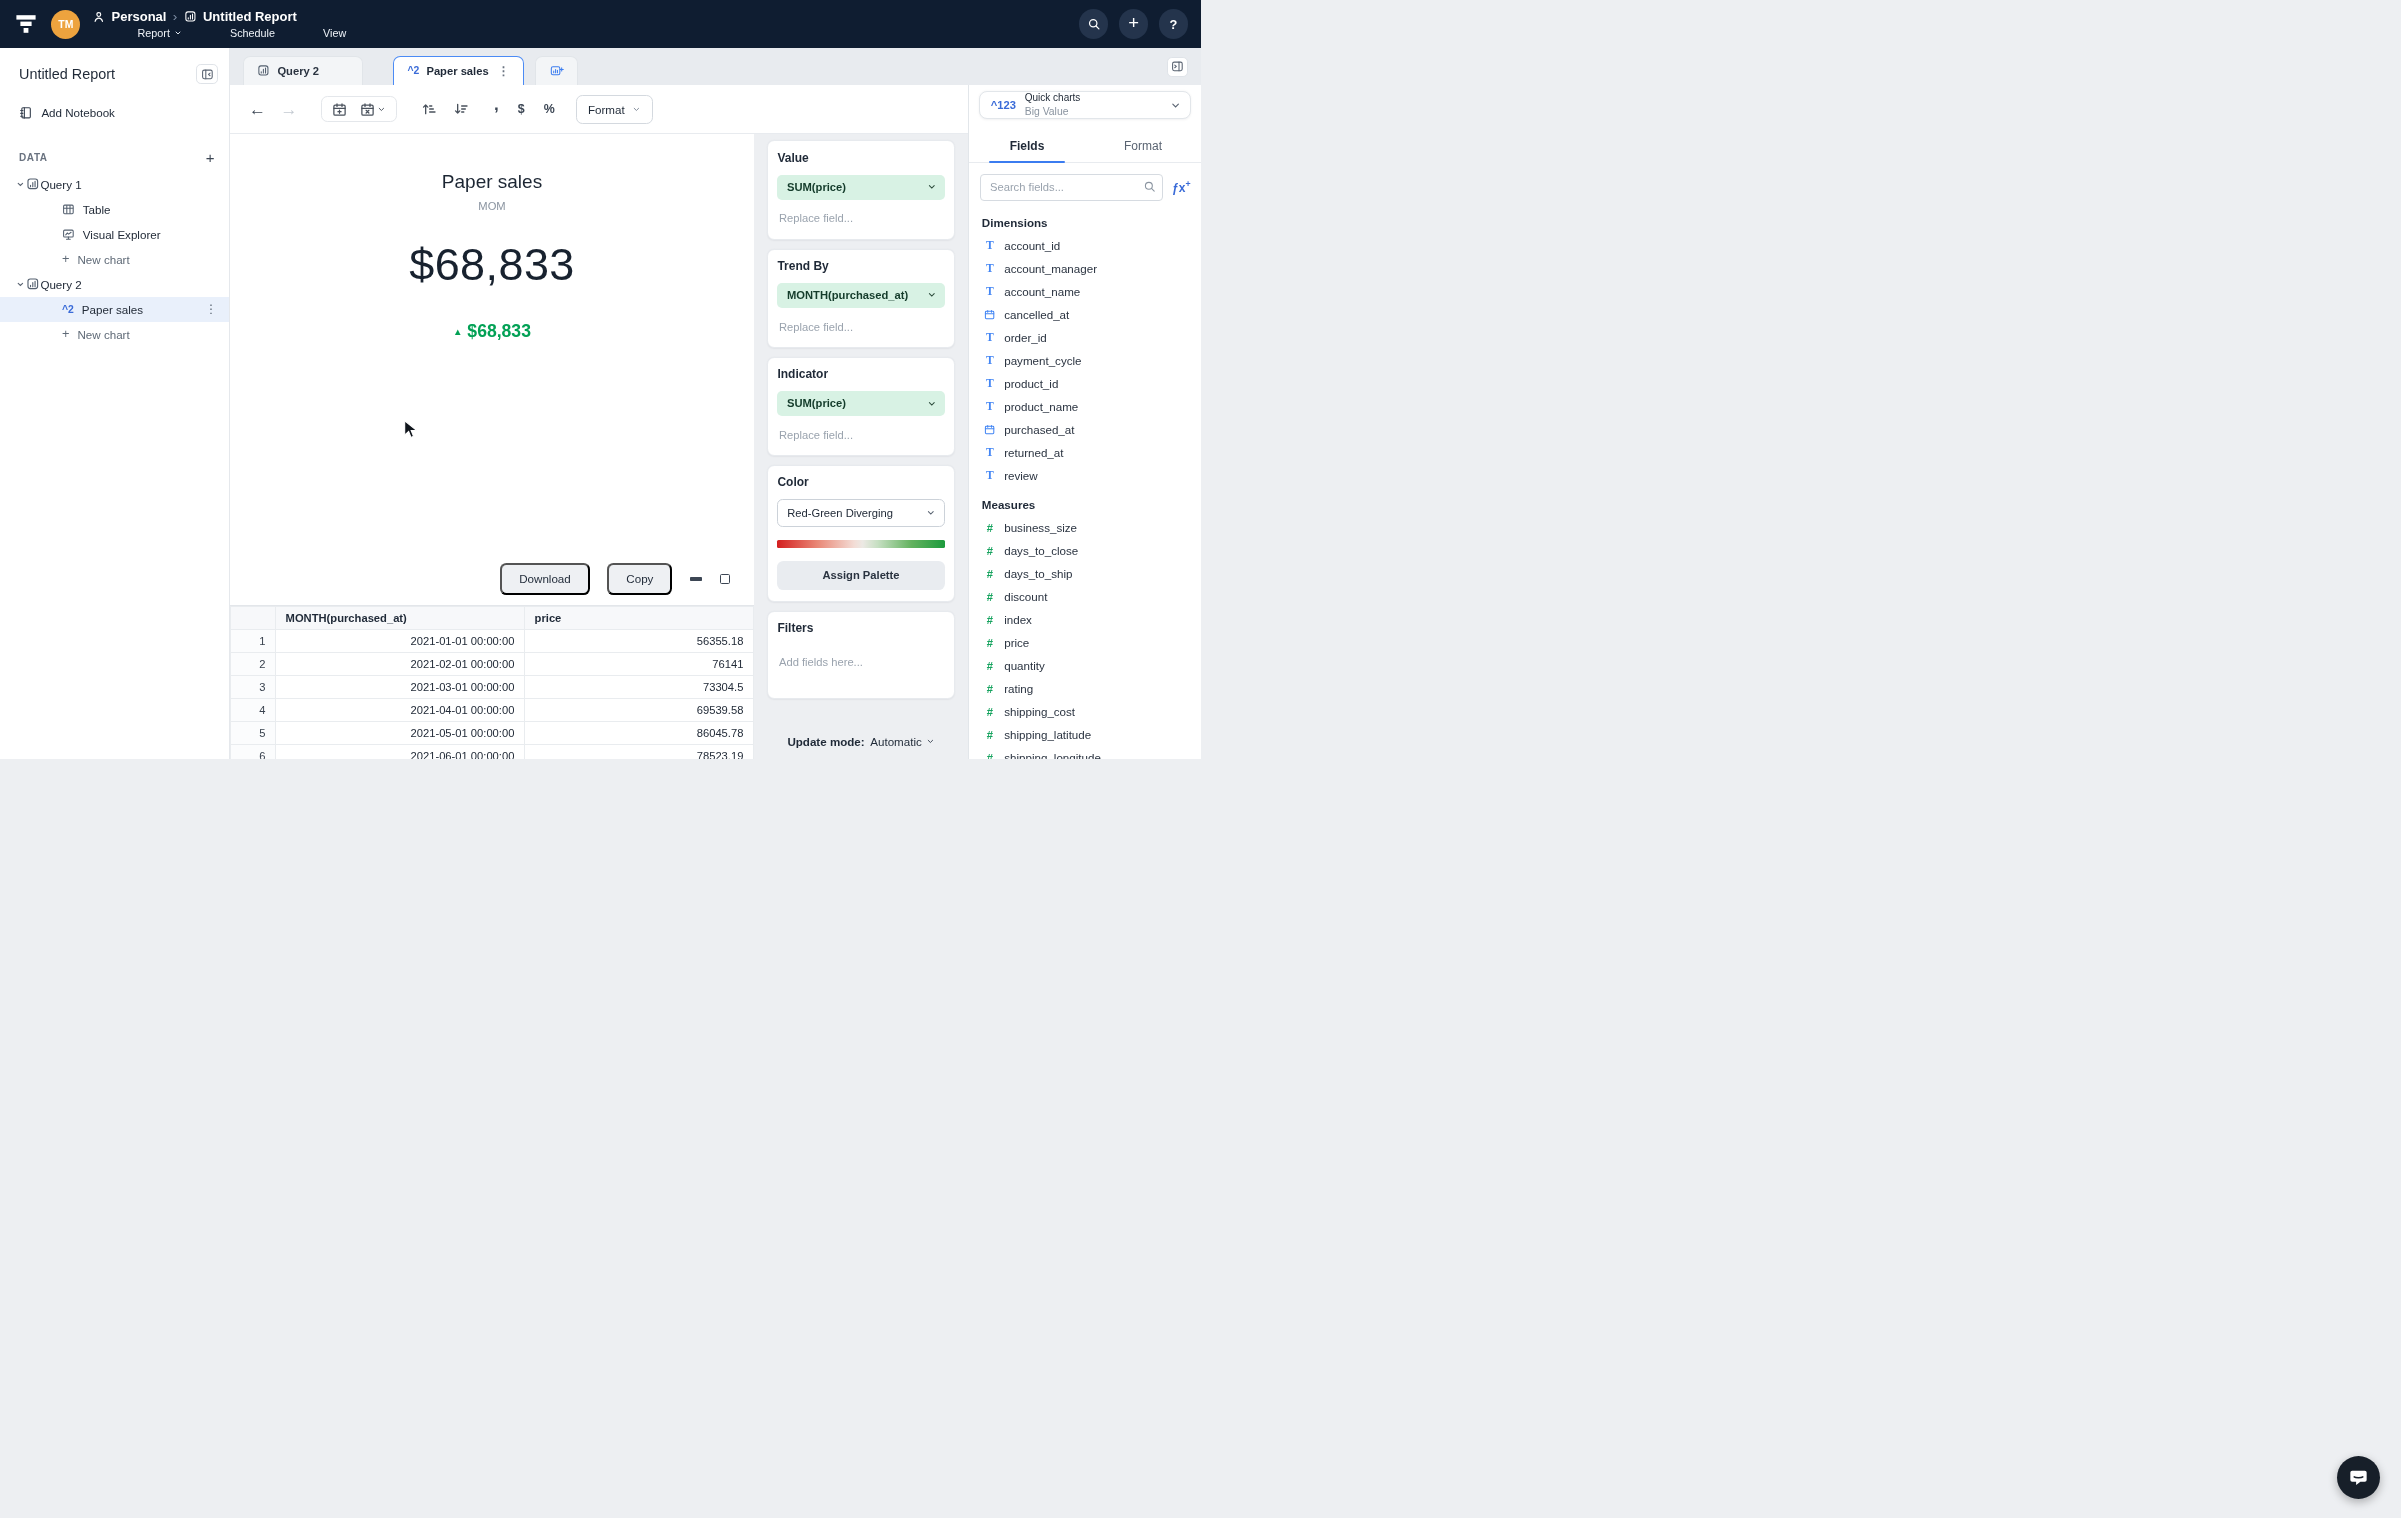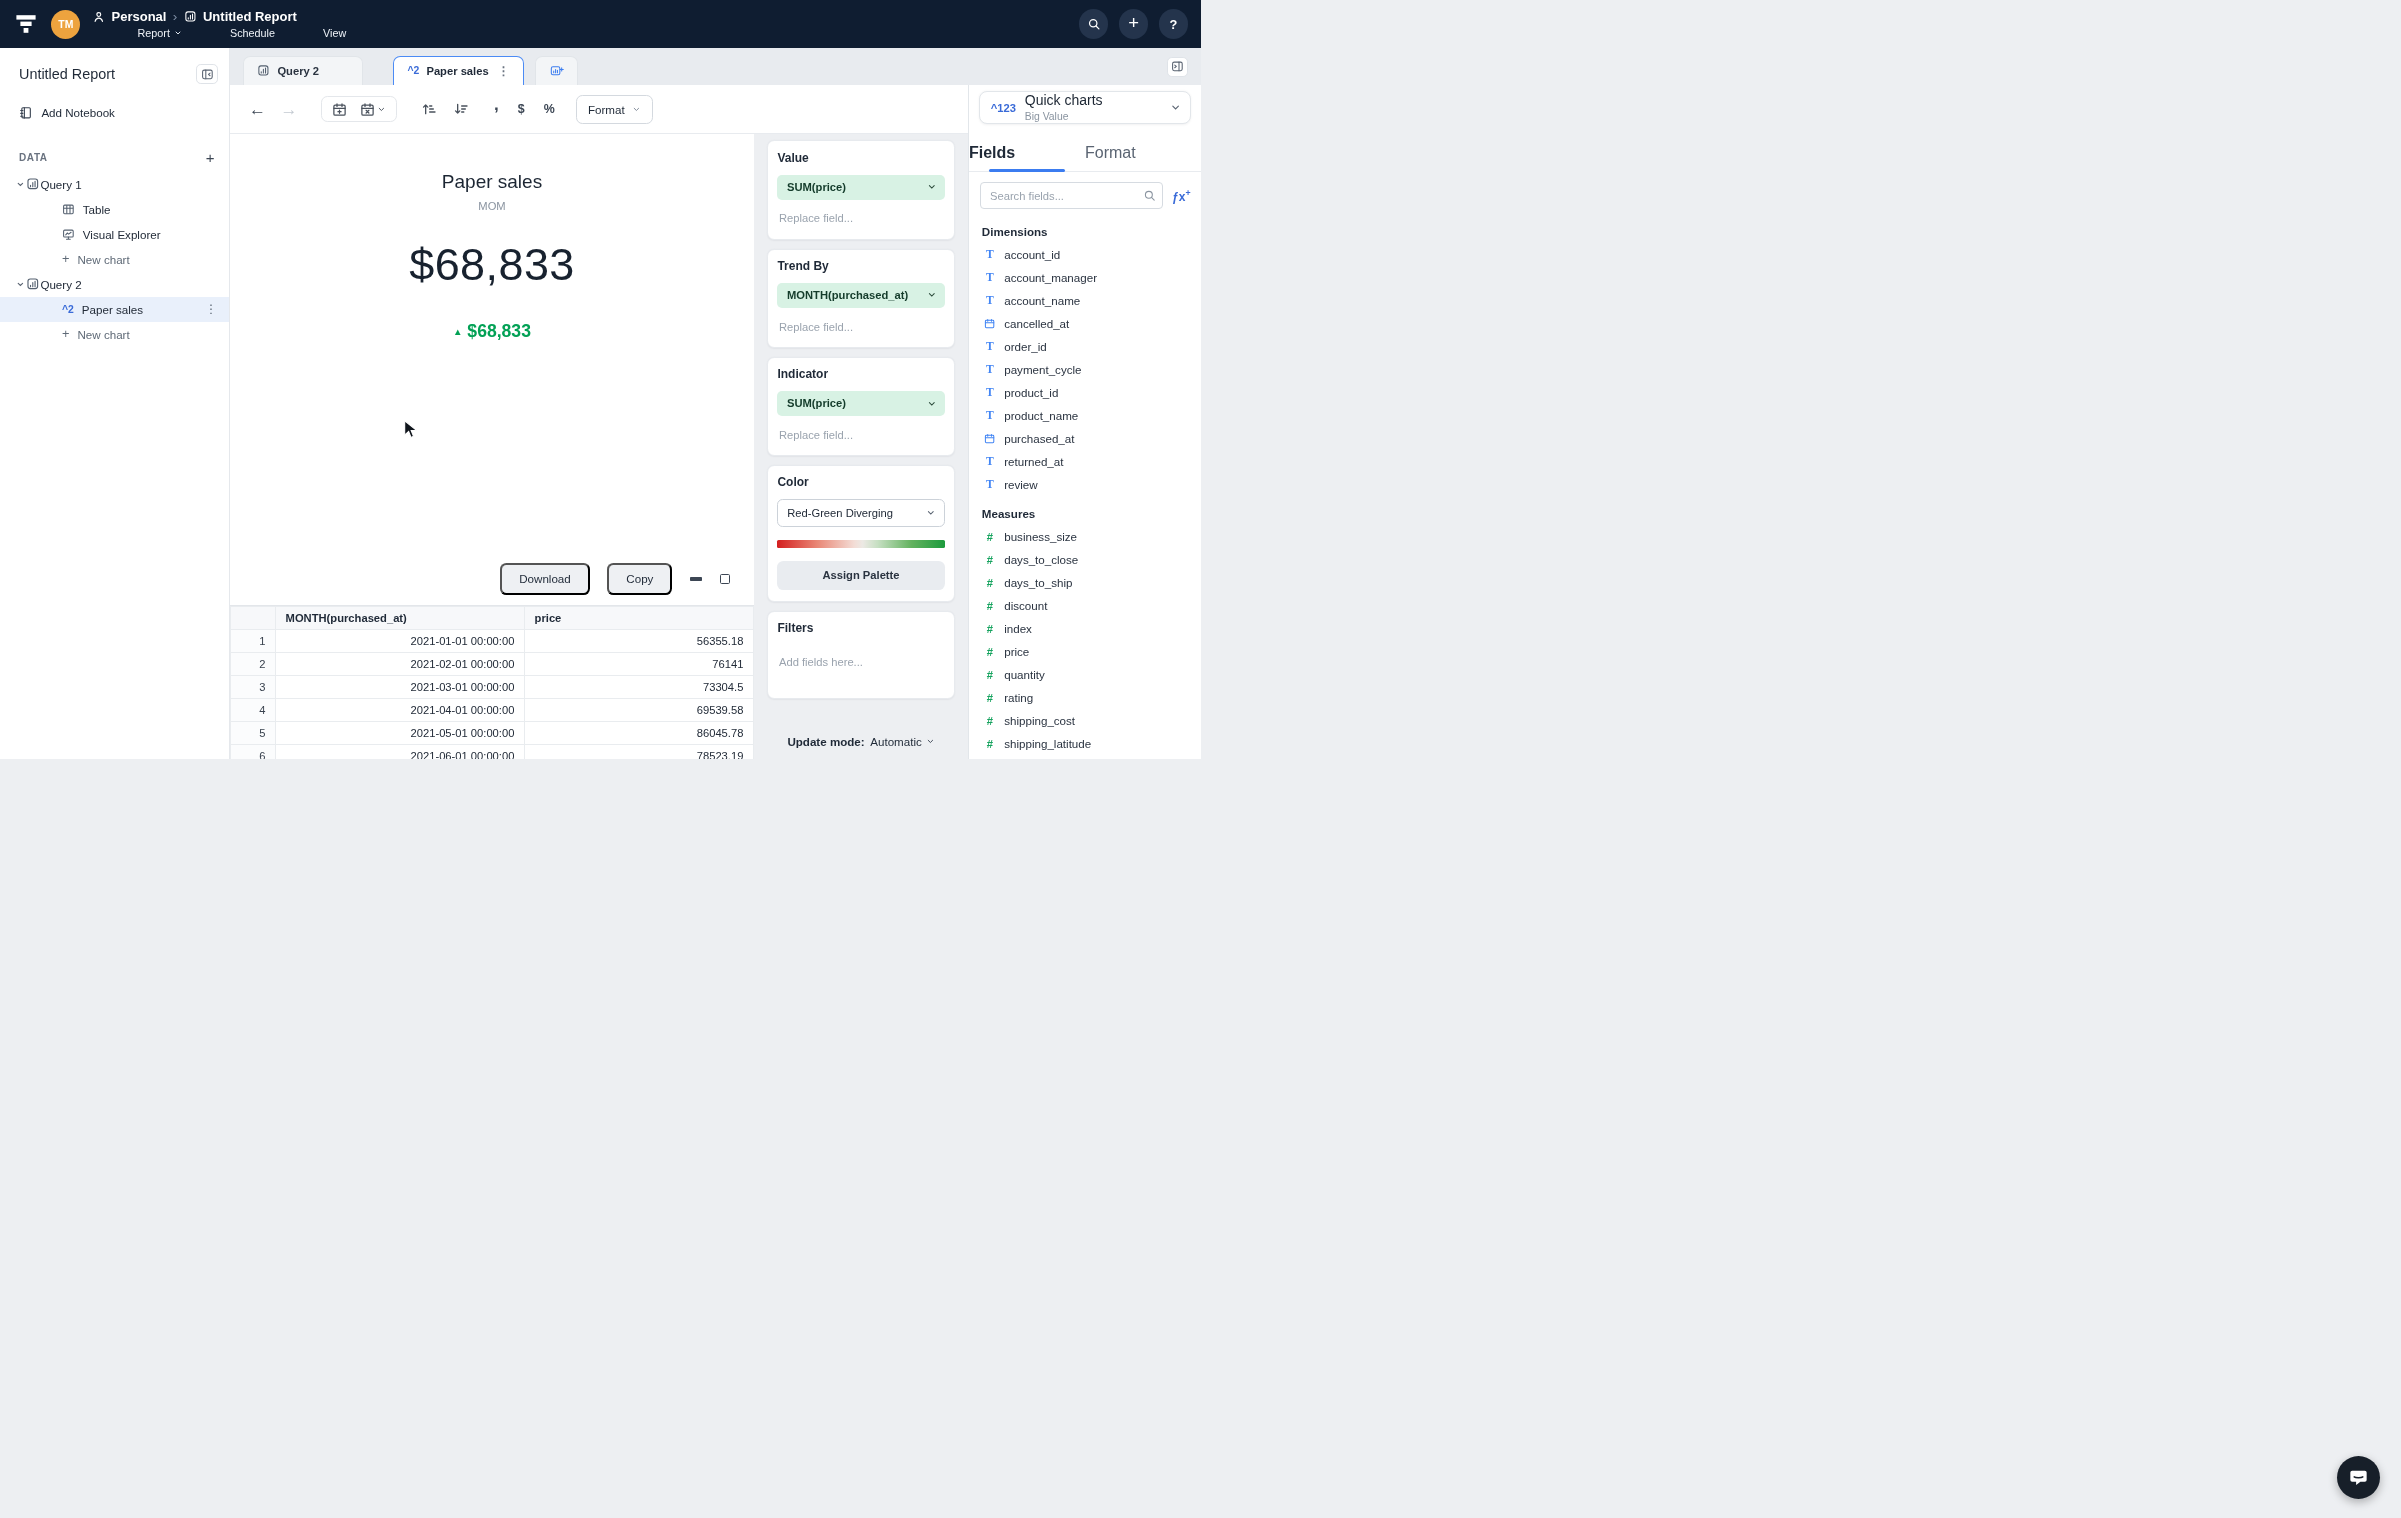--- a/index.html
+++ b/index.html
@@ -122,24 +122,24 @@
   .update-lbl { font-weight:600; }
   .update-val { display:flex; align-items:center; gap:4px; cursor:pointer; }
 
   
   .rightpanel { width:233px; flex-shrink:0; background:#fff; border-left:0.8px solid #e2e6ea;
     display:flex; flex-direction:column; overflow:hidden; }
   .qc-card { margin:6.4px 9.6px 1.6px; border:0.8px solid #e2e6ea; border-radius:8px;
     box-shadow:0 0.8px 2.4px rgba(16,24,40,.06); height:45px; display:flex; align-items:center;
     padding:0 9.6px 0 11.2px; gap:8.8px; cursor:pointer; background:#fff; }
   .qc-text { flex:1; display:flex; flex-direction:column; line-height:1.2; }
-  .qc-title { font-size:14px; font-weight:500; color:#1c2633; }
+  .qc-title { font-size:10px; font-weight:500; color:#1c2633; }
   .qc-sub { font-size:10.4px; color:#8a94a0; margin-top:1.6px; }
   .rp-tabs { display:flex; margin-top:8px; border-bottom:0.8px solid #e8ebef; }
-  .rp-tab { flex:1; text-align:left; padding:10.4px 0 8.8px; font-size:16px; color:#5a6472; position:relative; cursor:pointer; }
+  .rp-tab { flex:1; text-align:center; padding:10.4px 0 8.8px; font-size:12px; color:#5a6472; position:relative; cursor:pointer; }
   .rp-tab.active { color:#1f2937; font-weight:700; }
   .rp-tab.active::after { content:""; position:absolute; left:17%; right:17%; bottom:-0.8px; height:2.4px;
     background:#3b7cf0; border-radius:1.6px; }
   .search-row { display:flex; align-items:center; gap:8.8px; padding:10.4px 10.4px 4.8px 11.2px; }
   .search-box { flex:1; position:relative; }
   input.search { width:100%; height:27px; border:0.8px solid #d6dbe1; border-radius:4px;
     padding:0 25.5px 0 8.8px; font-size:11.2px; color:#222b38; outline:none; font-family:Liberation Sans, sans-serif; }
   input.search::placeholder { color:#9aa3ae; }
   .search-ico { position:absolute; right:7.2px; top:6.4px; }
   .fx-btn { color:#3a6bd8; font-size:12px; font-weight:600; cursor:pointer; white-space:nowrap; }

